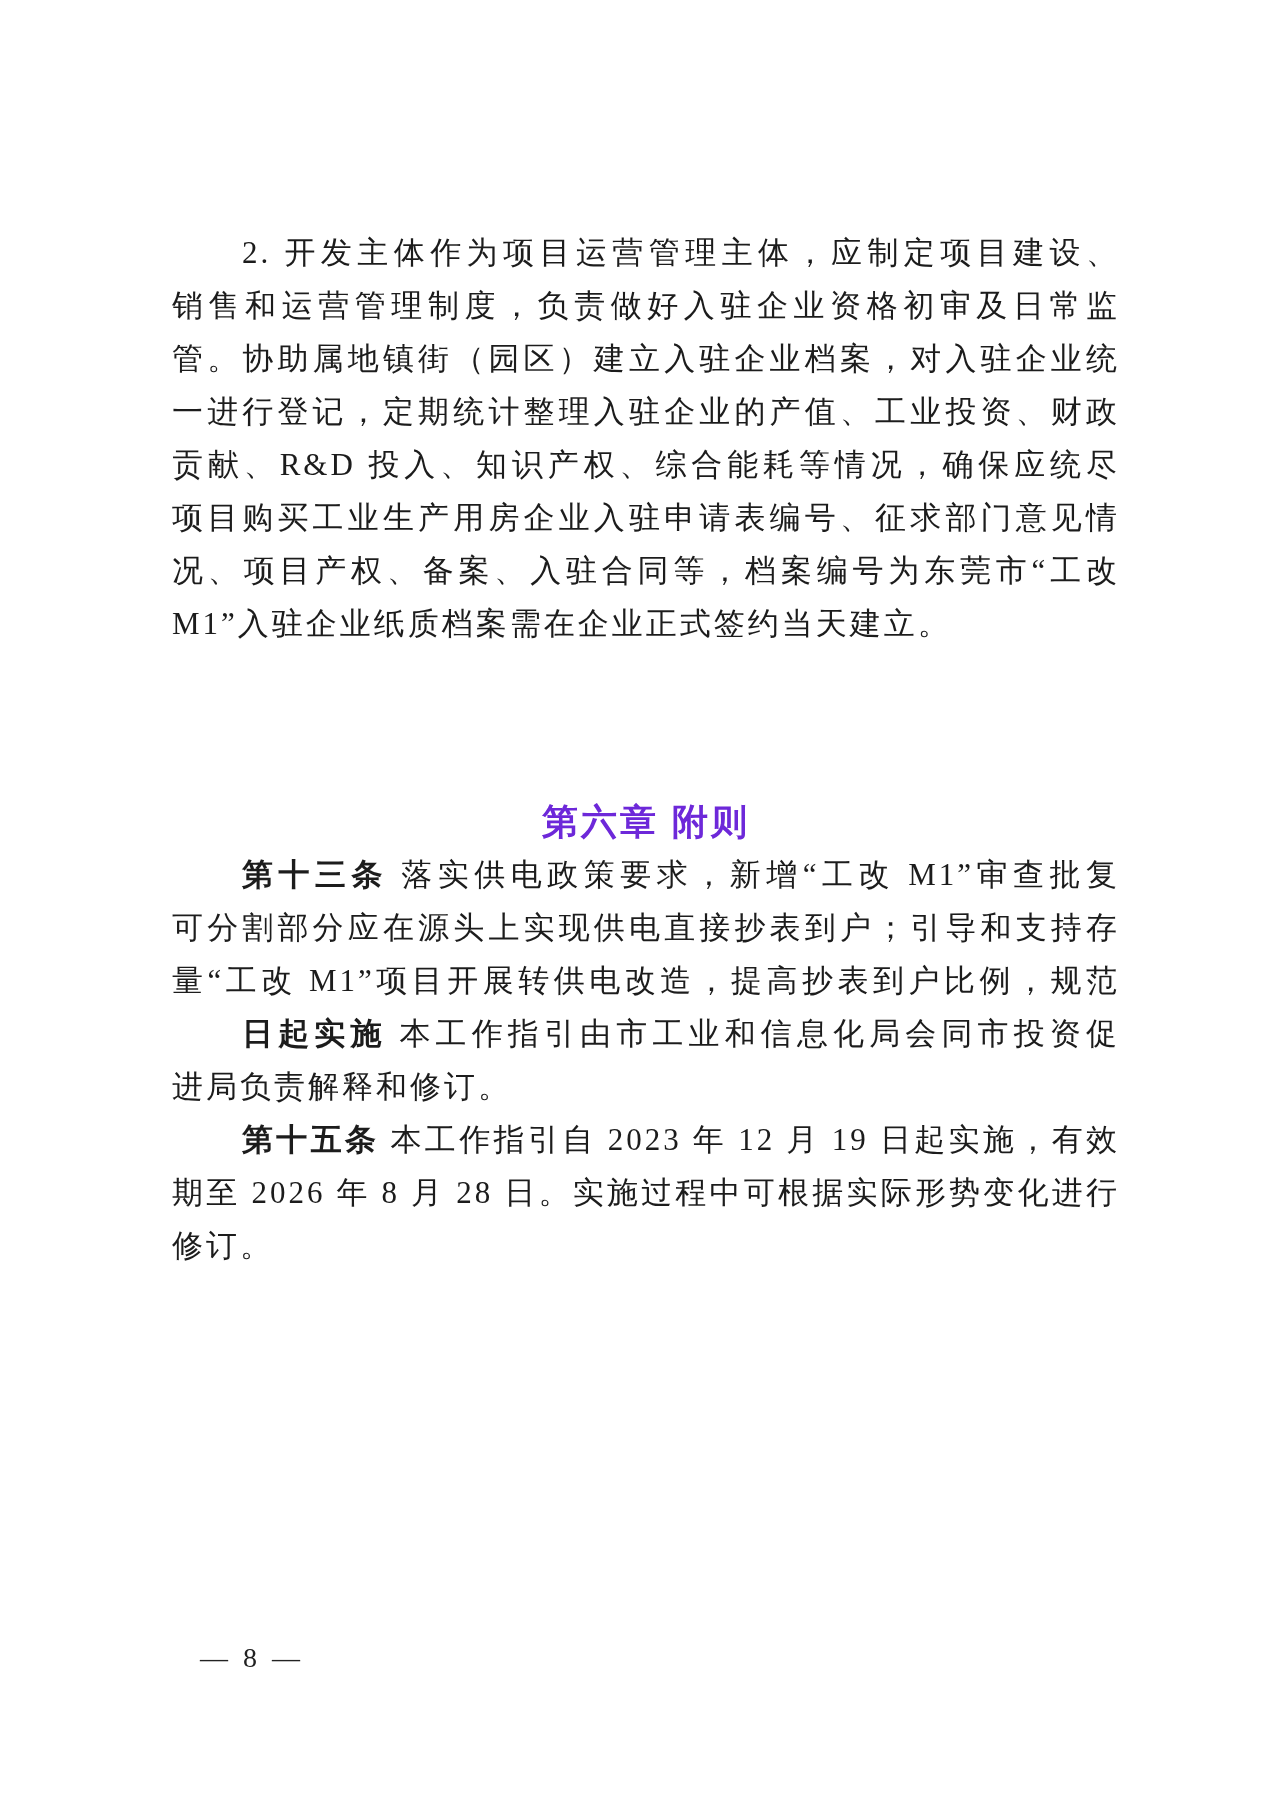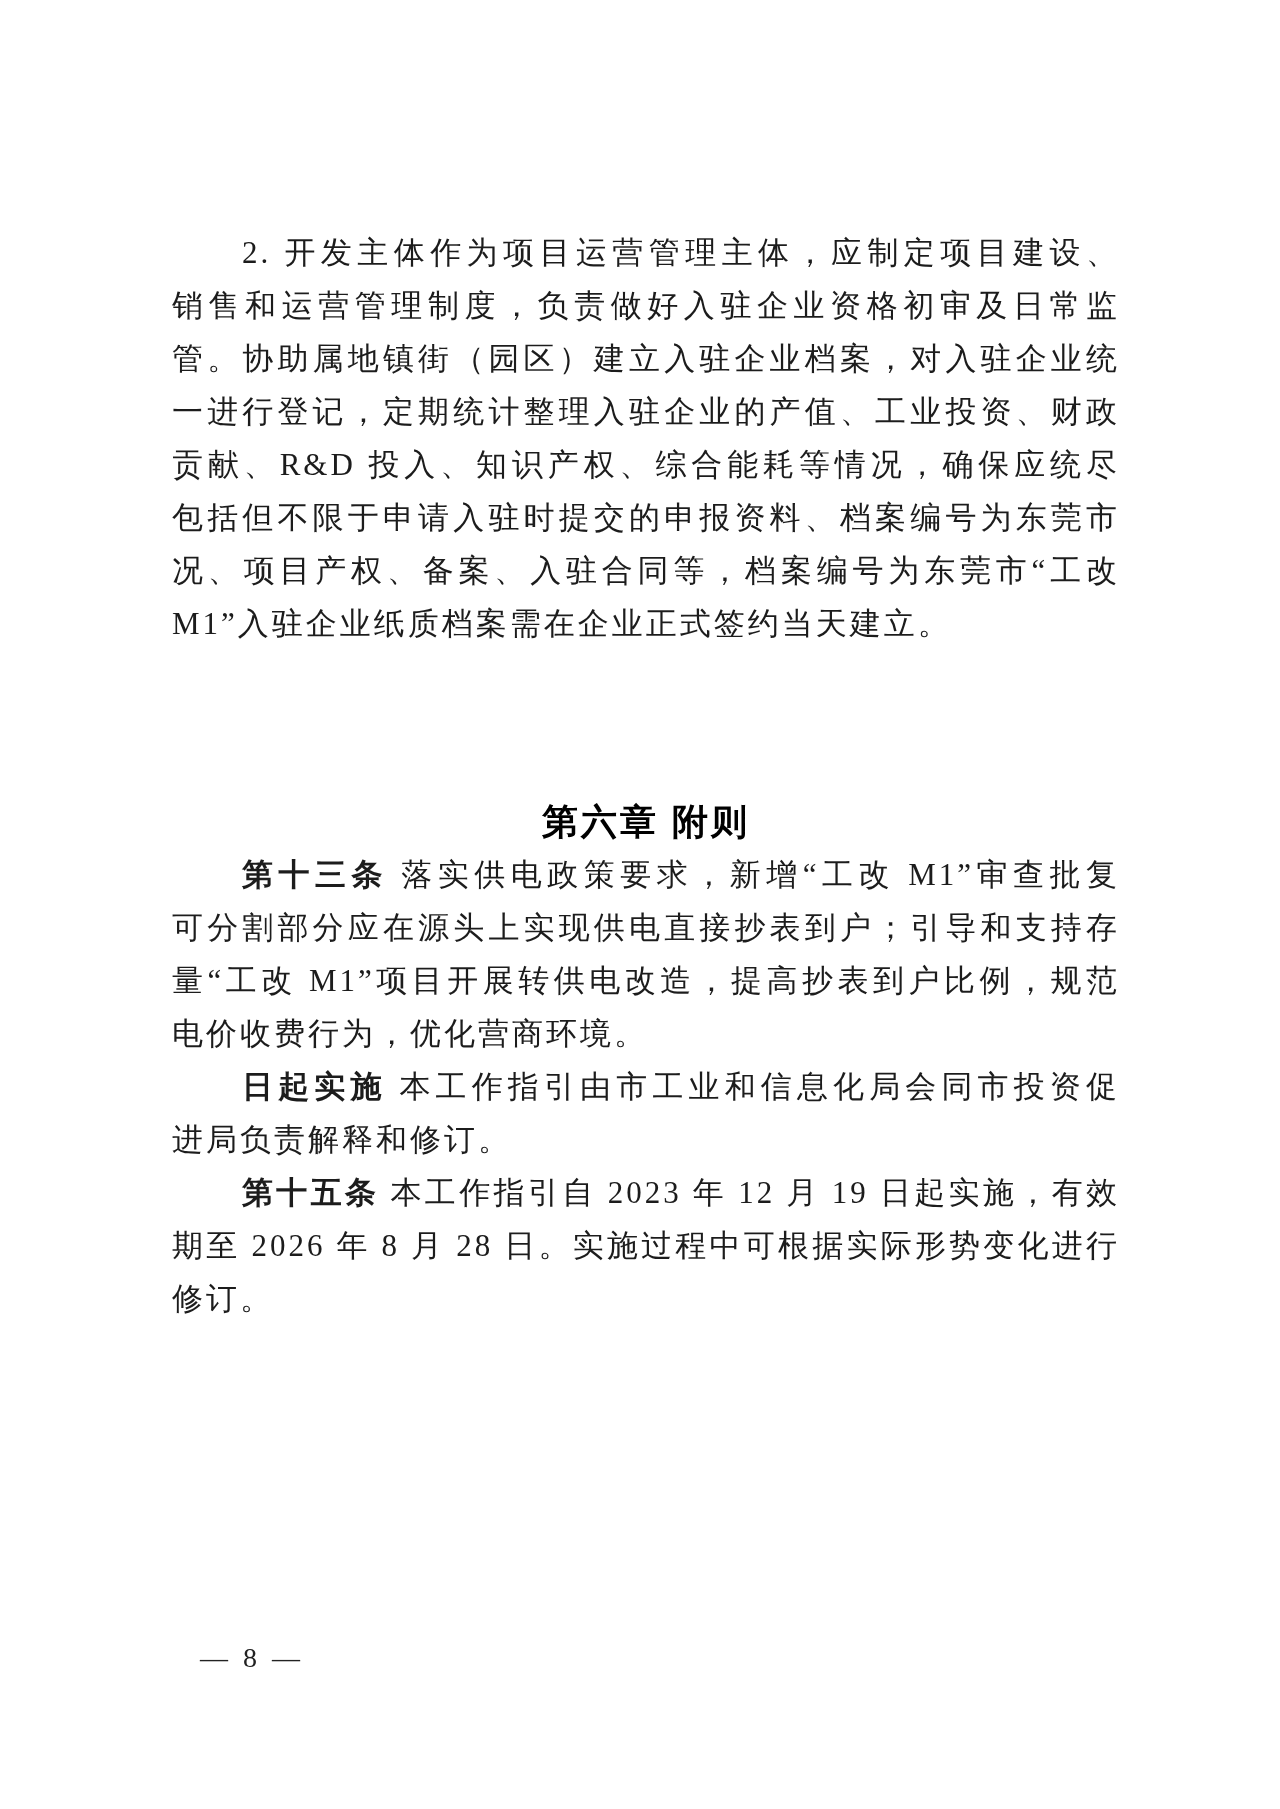--- a/index.html
+++ b/index.html
@@ -42,21 +42,21 @@
   .chapter-heading {
     margin-top: 145px;
     height: 53px;
     line-height: 53px;
     text-align: center;
     text-align-last: center;
     font-size: 36px;
     letter-spacing: 3px;
     font-family: "Liberation Sans", "DejaVu Sans", sans-serif;
     font-weight: 700;
-    color: #000000;
+    color: #6d28d9;
   }
   .page-footer {
     position: absolute;
     left: 200px;
     top: 1644px;
     font-size: 28px;
     line-height: 28px;
     letter-spacing: 4px;
     color: #222;
   }
@@ -67,32 +67,31 @@
 <div class="sheet">
 
   <div class="textblock">
 
     <div>
       <div class="line indent">2. 开发主体作为项目运营管理主体，应制定项目建设、</div>
       <div class="line">销售和运营管理制度，负责做好入驻企业资格初审及日常监</div>
       <div class="line">管。协助属地镇街（园区）建立入驻企业档案，对入驻企业统</div>
       <div class="line">一进行登记，定期统计整理入驻企业的产值、工业投资、财政</div>
       <div class="line">贡献、R&amp;D 投入、知识产权、综合能耗等情况，确保应统尽</div>
-      <div class="line">包括但不限于申请入驻时提交的申报资料、档案编号为东莞市</div>
+      <div class="line">项目购买工业生产用房企业入驻申请表编号、征求部门意见情</div>
       <div class="line">况、项目产权、备案、入驻合同等，档案编号为东莞市“工改</div>
       <div class="line end">M1”入驻企业纸质档案需在企业正式签约当天建立。</div>
     </div>
 
     <div class="chapter-heading">第六章  附则</div>
 
     <div>
       <div class="line indent"><span class="hei">第十三条</span><span> 落实供电政策要求，新增“工改 M1”审查批复</span></div>
       <div class="line">可分割部分应在源头上实现供电直接抄表到户；引导和支持存</div>
       <div class="line">量“工改 M1”项目开展转供电改造，提高抄表到户比例，规范</div>
-      <div class="line end">电价收费行为，优化营商环境。</div>
     </div>
 
     <div>
       <div class="line indent"><span class="hei">日起实施</span><span> 本工作指引由市工业和信息化局会同市投资促</span></div>
       <div class="line end">进局负责解释和修订。</div>
     </div>
 
     <div>
       <div class="line indent"><span class="hei">第十五条</span><span> 本工作指引自 2023 年 12 月 19 日起实施，有效</span></div>
       <div class="line">期至 2026 年 8 月 28 日。实施过程中可根据实际形势变化进行</div>

